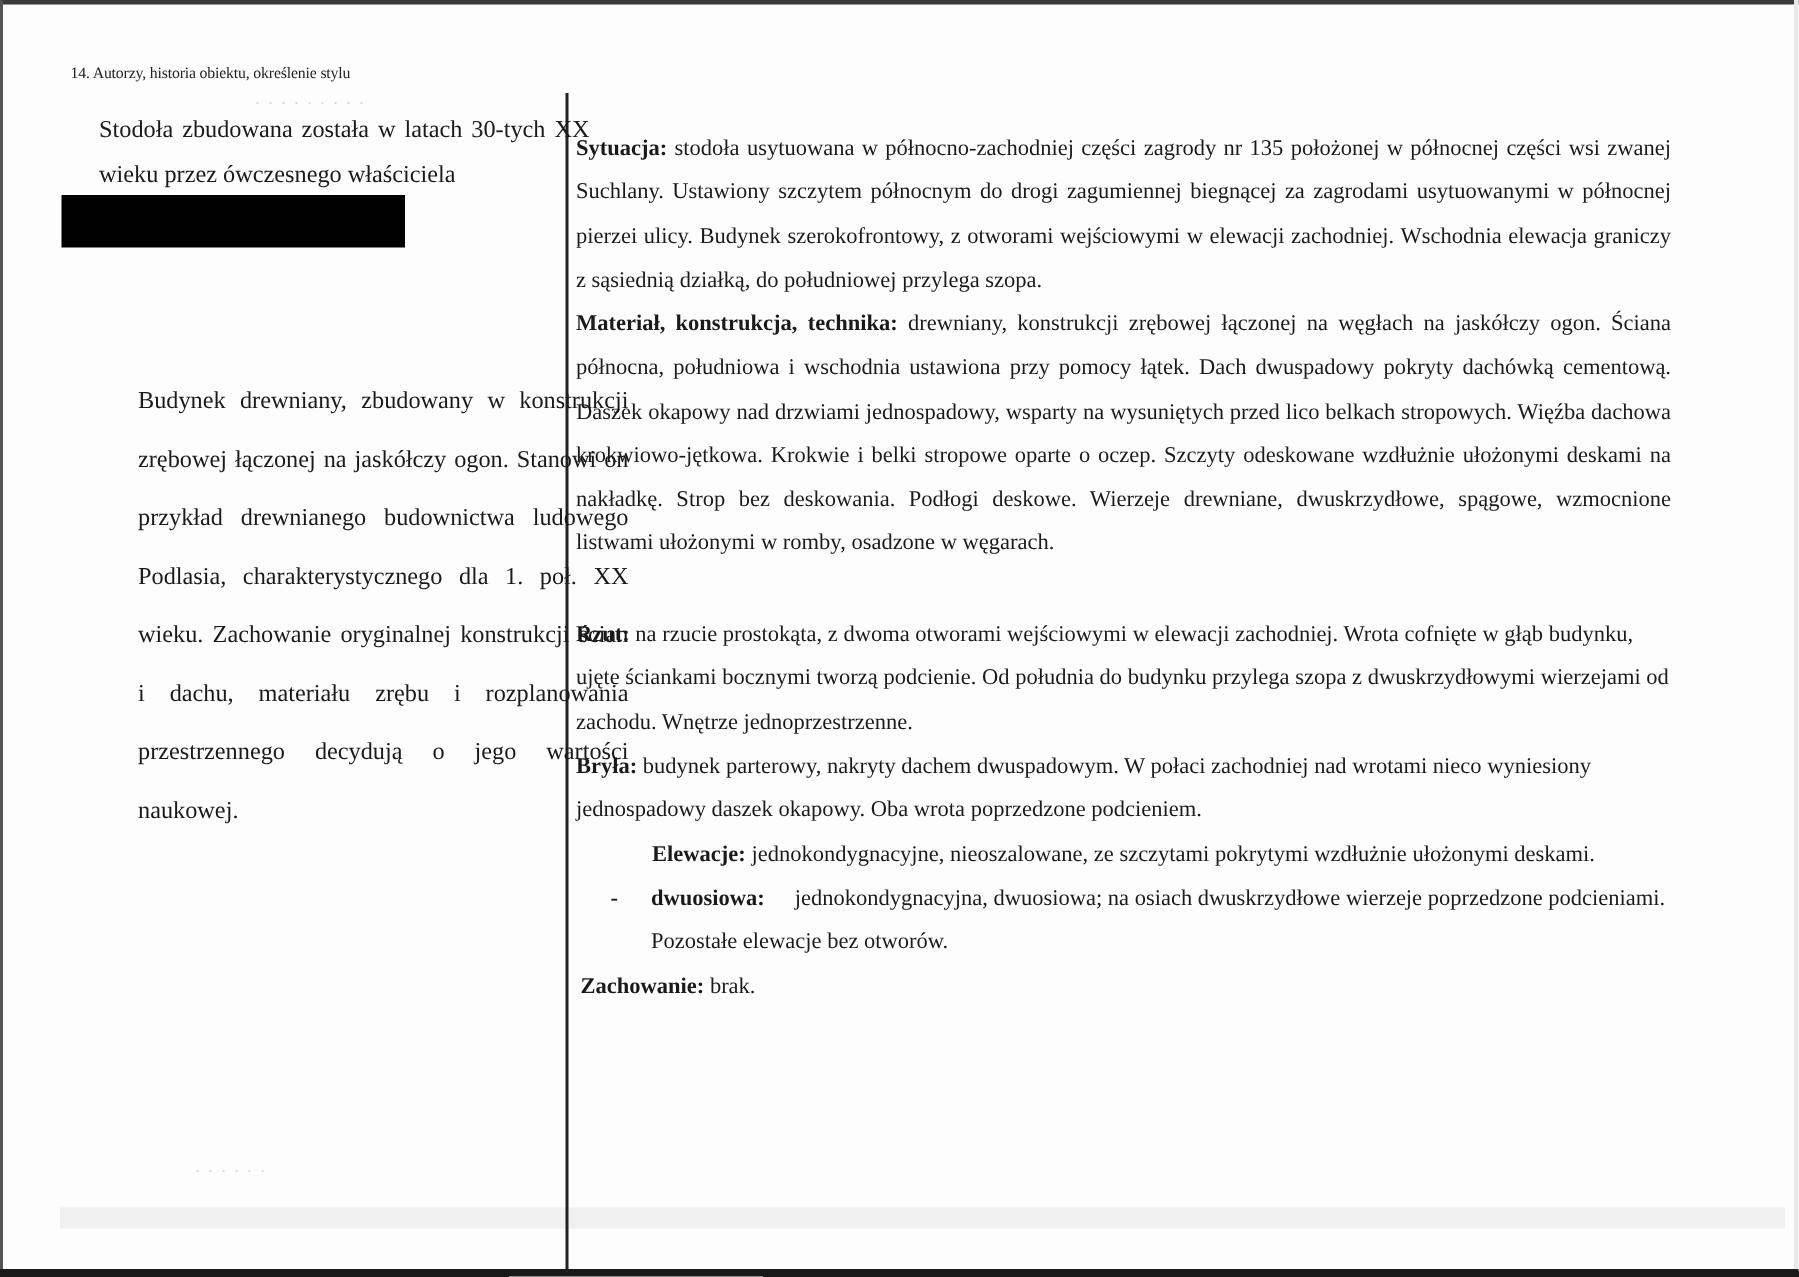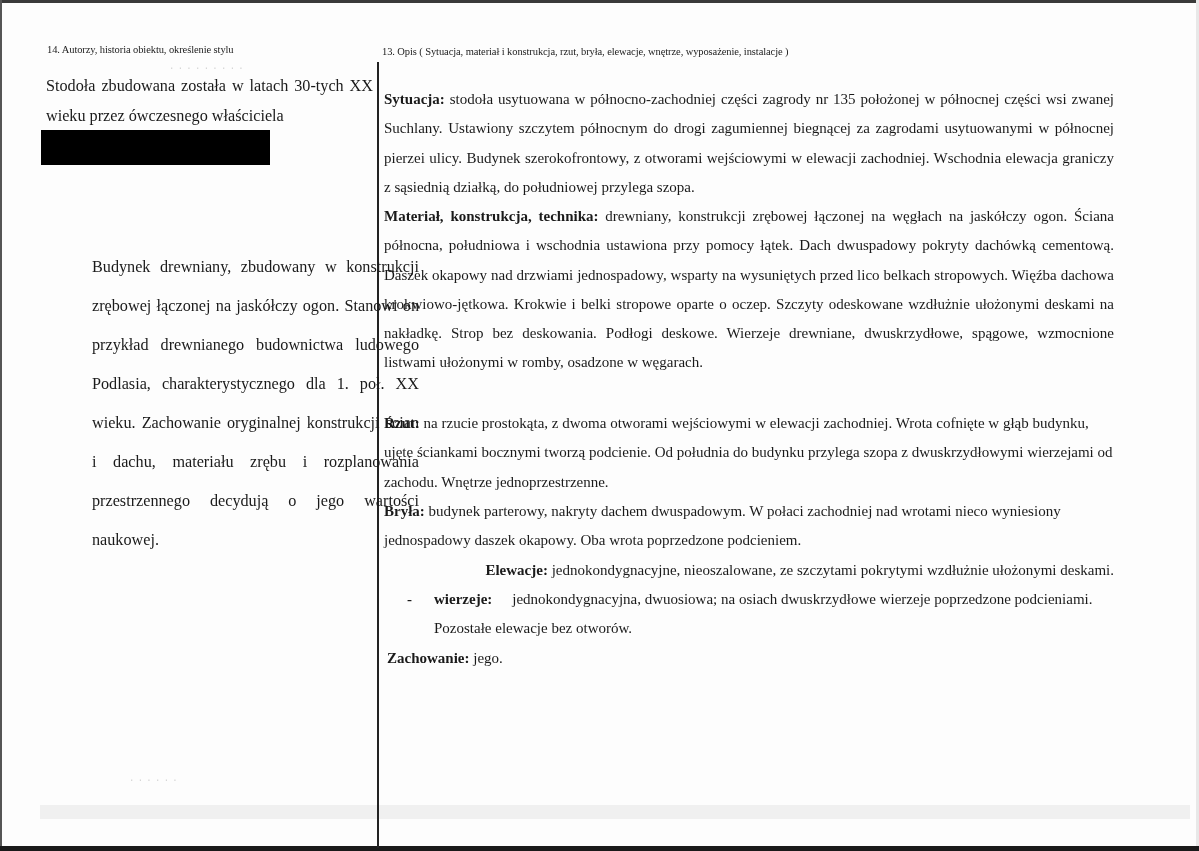--- a/index.html
+++ b/index.html
@@ -63,21 +63,21 @@
 
     .left-col {
       position: absolute;
       left: 46px;
       width: 327px;
       font-size: 16.2px;
       line-height: 29.5px;
       text-align: justify;
       text-align-last: left;
     }
-    .left-p1 { top: 72px; }
+    .left-p1 { top: 72px; margin-left: 20px; }
     .redaction {
       position: absolute;
       left: 41px; top: 130px;
       width: 229px; height: 35px;
       background: #000;
     }
     .left-p2 { top: 248px; line-height: 39px; margin-left: 46px; }
 
     .right-col {
       position: absolute;
@@ -135,42 +135,41 @@
   <div class="ghost" style="left:40px; top:805px; width:1150px; height:14px; background:#f0f0f0;"></div>
 
   <div class="divider"></div>
 
   <div class="section-head head-12">14. Autorzy, historia obiektu, określenie stylu</div>
 
   <div class="left-col left-p1">Stodoła zbudowana została w latach 30-tych XX wieku przez ówczesnego właściciela</div>
   <div class="redaction"></div>
   <div class="left-col left-p2">Budynek drewniany, zbudowany w konstrukcji zrębowej łączonej na jaskółczy ogon. Stanowi on przykład drewnianego budownictwa ludowego Podlasia, charakterystycznego dla 1. poł. XX wieku. Zachowanie oryginalnej konstrukcji ścian i dachu, materiału zrębu i rozplanowania przestrzennego decydują o jego wartości naukowej.</div>
 
-  <div class="section-head head-13">13. Opis ( Sytuacja, materiał i konstrukcja, rzut, bryła, elewacje, wnętrze, wyposażenie, instalacje )</div>
 
   <div class="right-col blk-1">
     <p class="last-left"><span class="label">Sytuacja:</span><span> stodoła usytuowana w północno-zachodniej części zagrody nr 135 położonej w północnej części wsi zwanej Suchlany. Ustawiony szczytem północnym do drogi zagumiennej biegnącej za zagrodami usytuowanymi w północnej pierzei ulicy. Budynek szerokofrontowy, z otworami wejściowymi w elewacji zachodniej. Wschodnia elewacja graniczy z sąsiednią działką, do południowej przylega szopa.</span></p>
   </div>
 
   <div class="right-col blk-2">
     <p class="last-left"><span class="label">Materiał, konstrukcja, technika:</span><span> drewniany, konstrukcji zrębowej łączonej na węgłach na jaskółczy ogon. Ściana północna, południowa i wschodnia ustawiona przy pomocy łątek. Dach dwuspadowy pokryty dachówką cementową. Daszek okapowy nad drzwiami jednospadowy, wsparty na wysuniętych przed lico belkach stropowych.  Więźba dachowa krokwiowo-jętkowa. Krokwie i belki stropowe oparte o oczep. Szczyty odeskowane wzdłużnie ułożonymi deskami na nakładkę. Strop bez deskowania. Podłogi deskowe. Wierzeje drewniane, dwuskrzydłowe, spągowe, wzmocnione listwami ułożonymi w romby, osadzone w węgarach.</span></p>
   </div>
 
   <div class="right-col blk-4">
     <p class="last-left" style="text-align:left;"><span class="label">Bryła:</span><span>  budynek parterowy,  nakryty dachem dwuspadowym. W połaci zachodniej nad wrotami nieco wyniesiony jednospadowy daszek okapowy. Oba wrota poprzedzone podcieniem.</span></p>
   </div>
 
   <div class="right-col blk-3">
     <p class="last-left" style="text-align:left;"><span class="label">Rzut:</span><span>  na rzucie prostokąta, z dwoma otworami wejściowymi w elewacji zachodniej. Wrota cofnięte w głąb budynku, ujęte ściankami bocznymi tworzą podcienie. Od południa do budynku przylega szopa z dwuskrzydłowymi wierzejami od zachodu. Wnętrze jednoprzestrzenne.</span></p>
   </div>
 
   <div class="right-col blk-5">
-    <p style="text-align:right;"><span class="label">Elewacje:</span><span>  jednokondygnacyjne, nieoszalowane, ze szczytami pokrytymi wzdłużnie ułożonymi deskami.</span></p>
+    <p style="text-align:center;"><span class="label">Elewacje:</span><span>  jednokondygnacyjne, nieoszalowane, ze szczytami pokrytymi wzdłużnie ułożonymi deskami.</span></p>
   </div>
 
   <div class="right-col blk-6">
-    <p class="sub-item"><span class="dash">-</span><span class="sublabel">wierzeje:</span><span>jednokondygnacyjna, dwuosiowa; na osiach dwuskrzydłowe wierzeje poprzedzone podcieniami.  Pozostałe elewacje bez otworów.</span></p>
+    <p class="sub-item"><span class="dash">-</span><span class="sublabel">dwuosiowa:</span><span>jednokondygnacyjna, dwuosiowa; na osiach dwuskrzydłowe wierzeje poprzedzone podcieniami.  Pozostałe elewacje bez otworów.</span></p>
   </div>
 
   <div class="right-col blk-7">
-    <p style="text-align:left;"><span class="label">Zachowanie:</span><span> jego.</span></p>
+    <p style="text-align:left;"><span class="label">Zachowanie:</span><span> brak.</span></p>
   </div>
 </div>
 
 </body></html>

